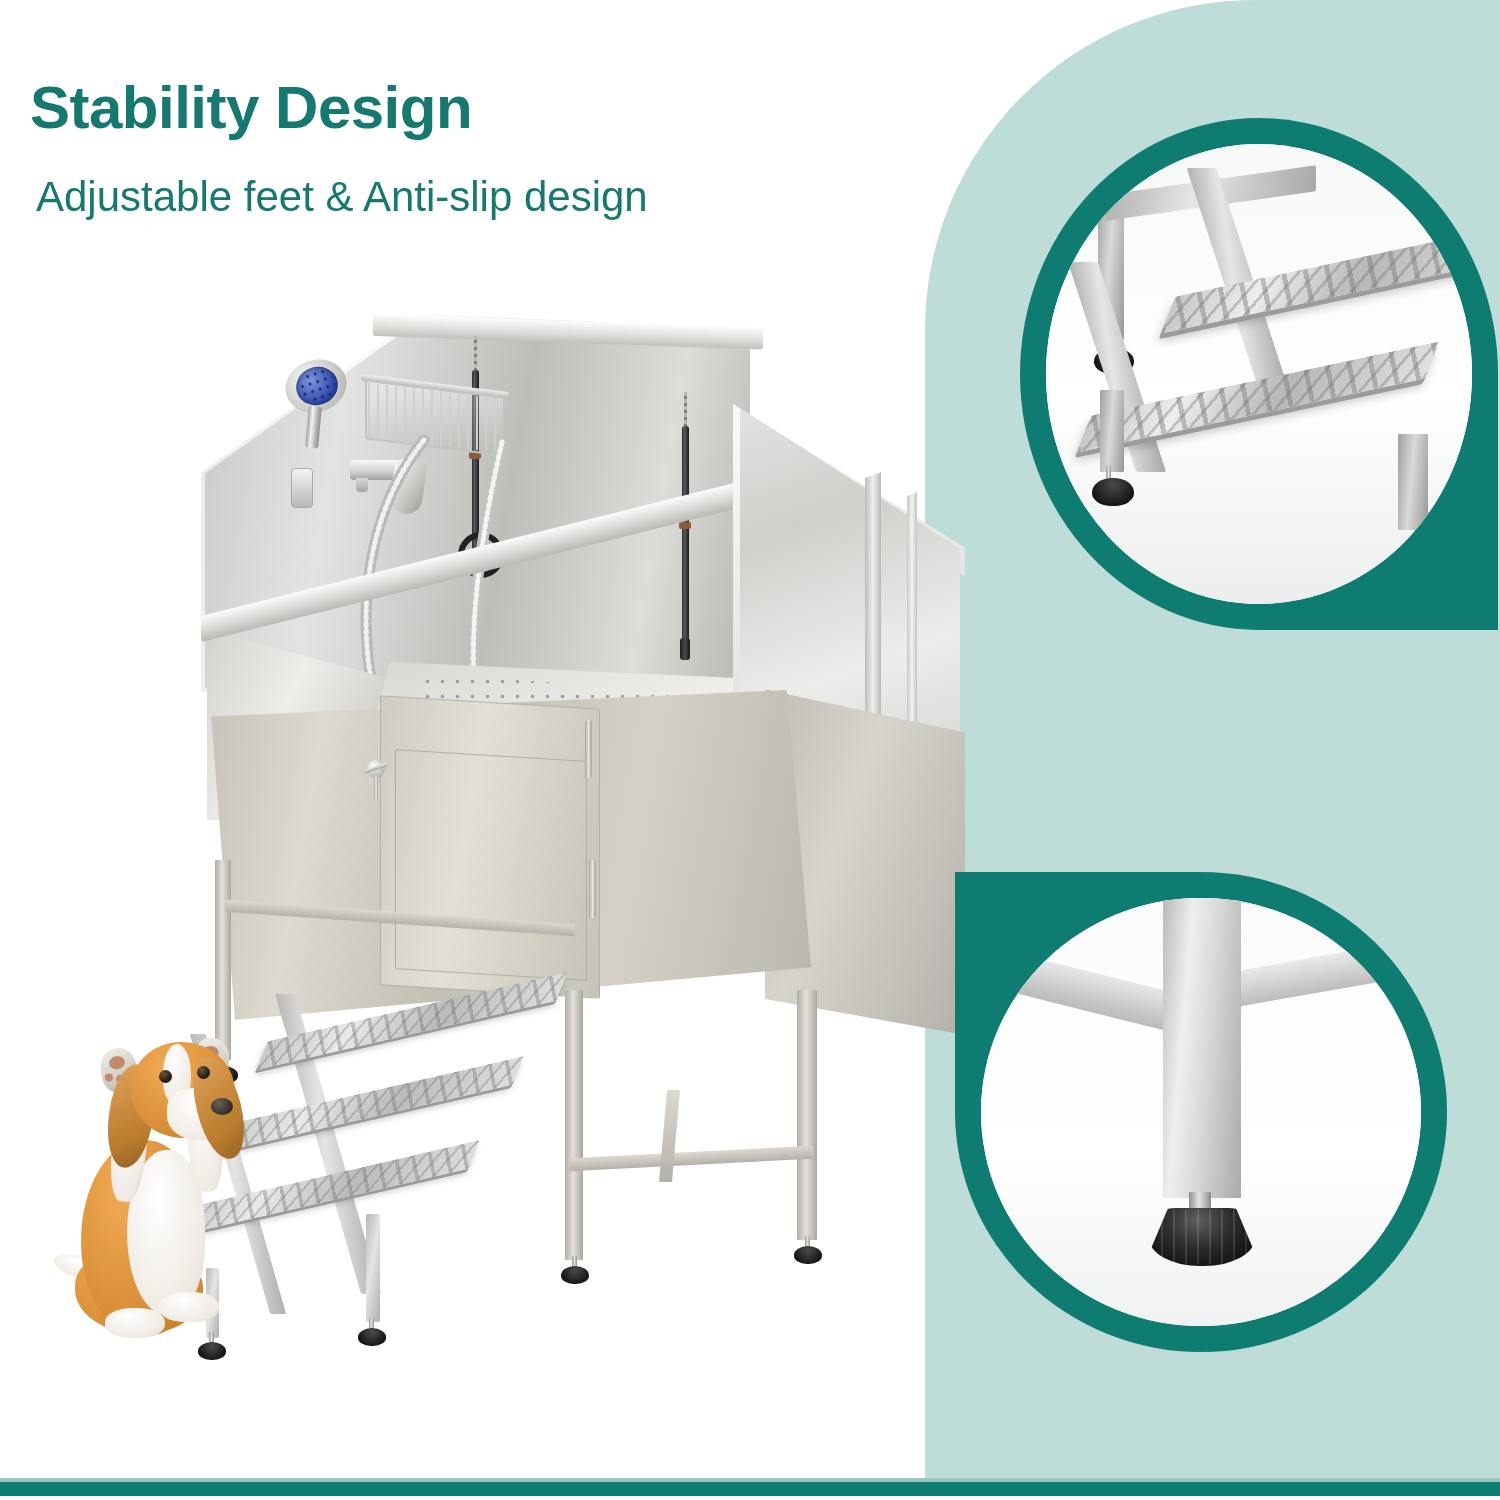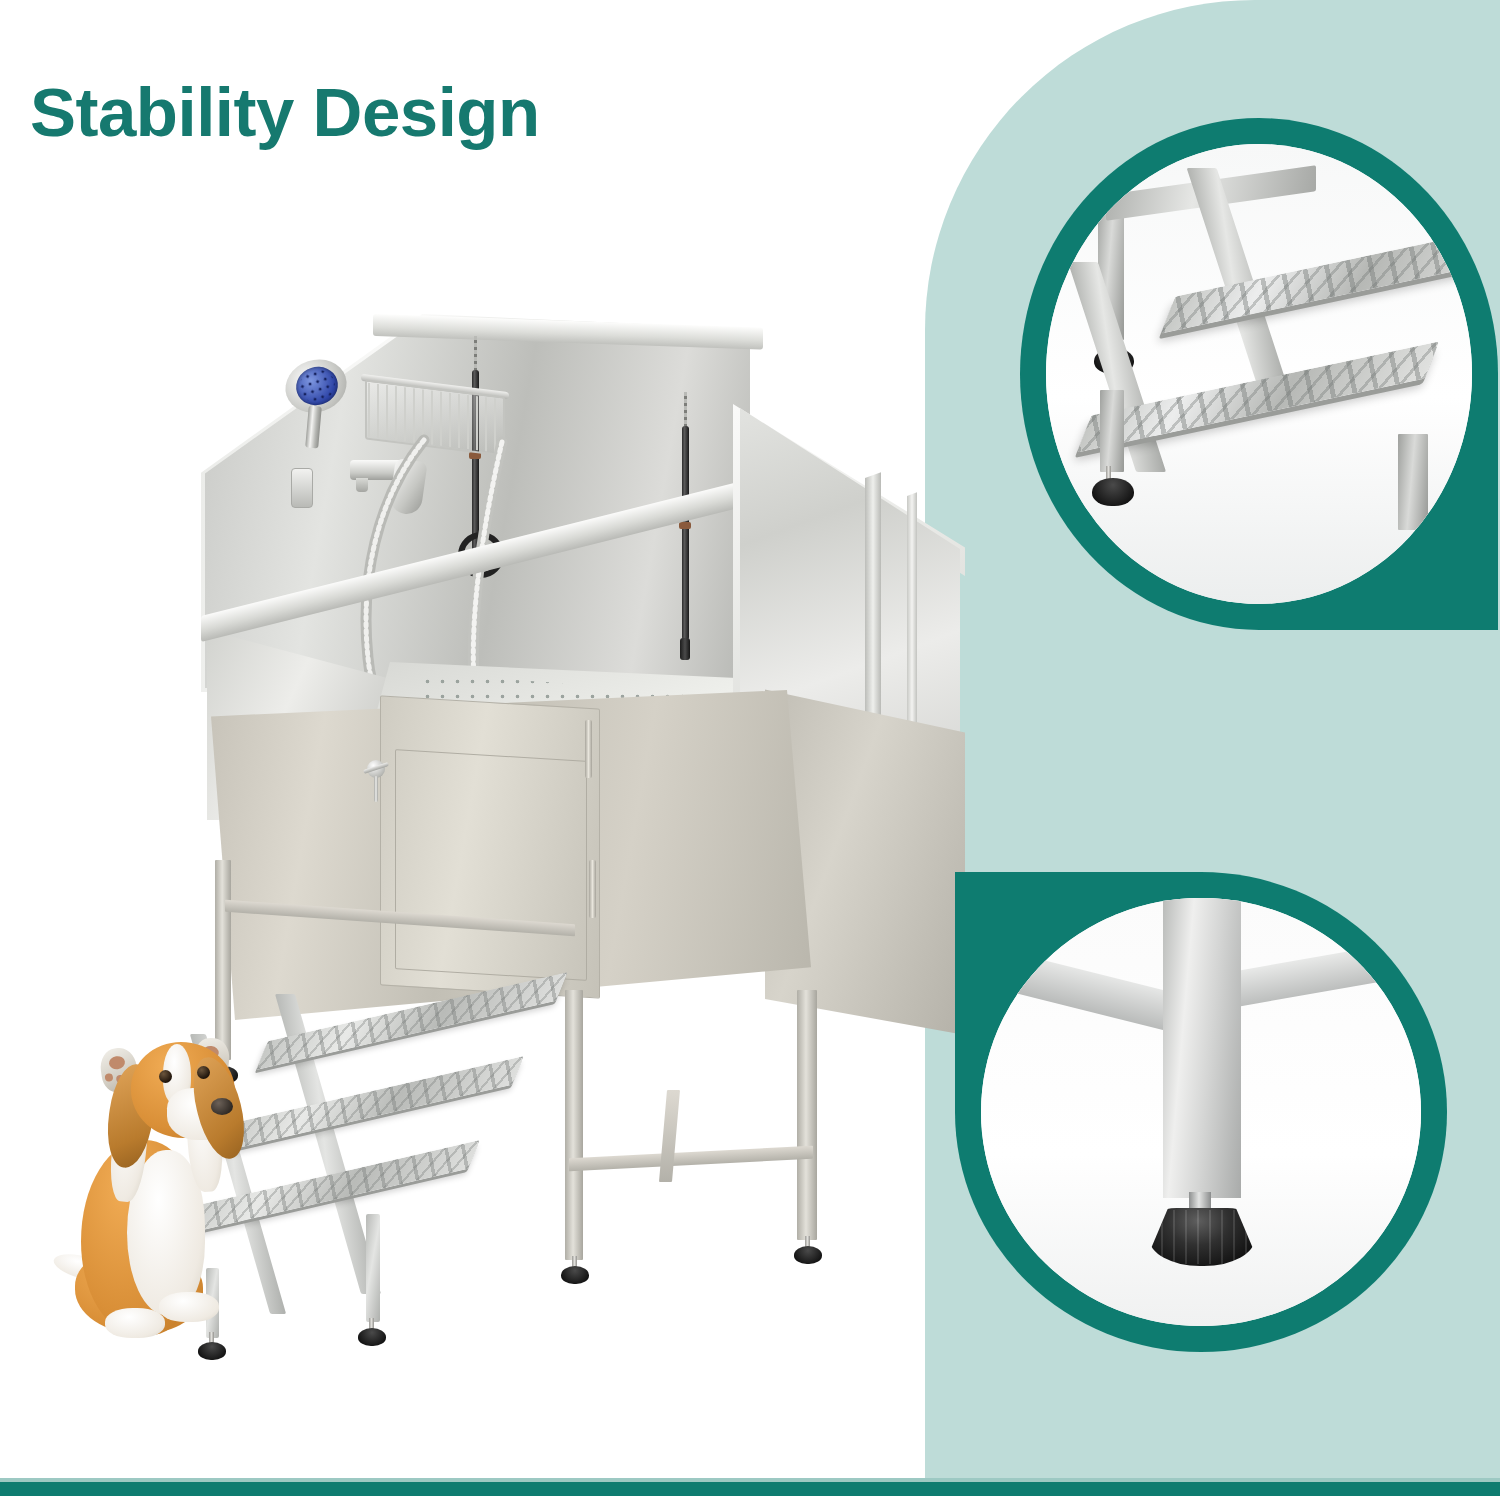--- a/index.html
+++ b/index.html
@@ -9,21 +9,21 @@
     background:#ffffff;
     font-family:"Liberation Sans","DejaVu Sans",sans-serif;
     overflow:hidden;
     position:relative;
   }
   .page{position:absolute;inset:0;background:#fff;overflow:hidden;}
 
   
   .headings{position:absolute;left:28px;top:78px;width:880px;}
   .title{
-    font-size:69px;font-weight:bold;color:#16796f;
+    font-size:60px;font-weight:bold;color:#16796f;
     letter-spacing:-0.5px;line-height:1.0;margin:0 0 38px 2px;
     white-space:nowrap;
   }
   .subtitle{
     font-size:42px;font-weight:normal;color:#16796f;
     line-height:1.0;margin:0 0 0 8px;white-space:nowrap;
   }
 
   
   .mint-panel{
@@ -374,20 +374,21 @@
 </style>
 </head>
 <body>
 
 <div class="page">
 
   <div class="mint-panel"></div>
 
   <div class="headings">
     <h1 class="title">Stability Design</h1>
+    <h2 class="subtitle">Adjustable feet &amp; Anti-slip design</h2>
   </div>
 
   <div class="product">
 
     <div class="tub-back-rim"></div>
     <div class="tub-back"></div>
     <div class="rim-top"></div>
 
     <div class="leash" style="left:290px;top:36px;width:40px;height:300px;">
       <div class="chain"></div>

